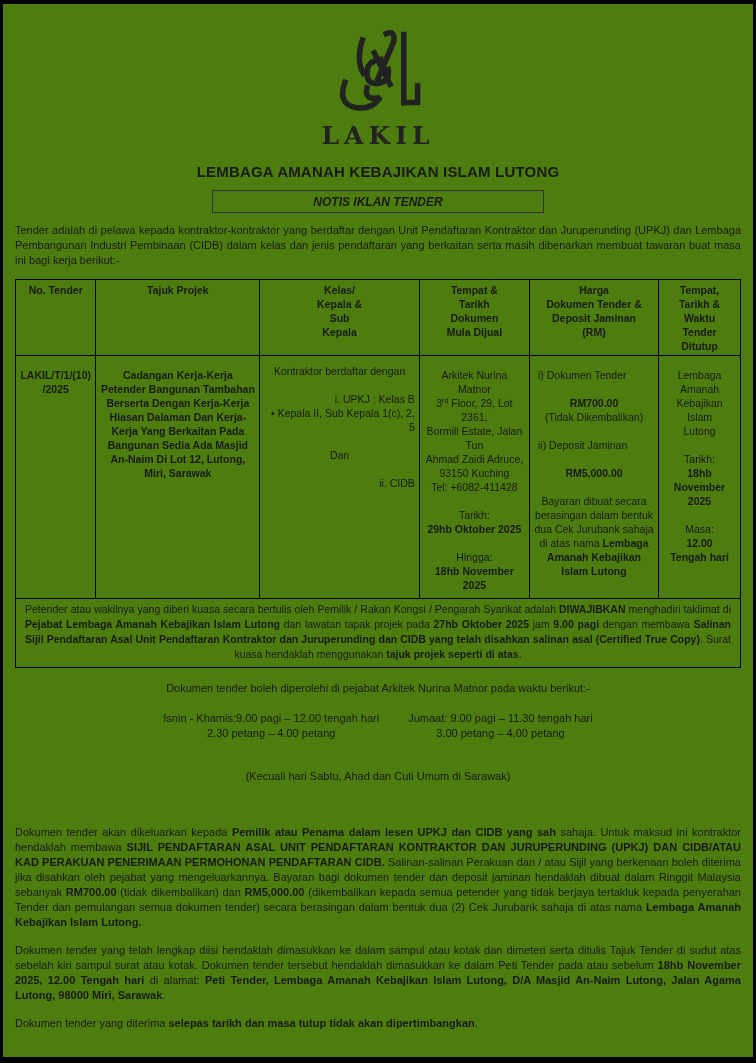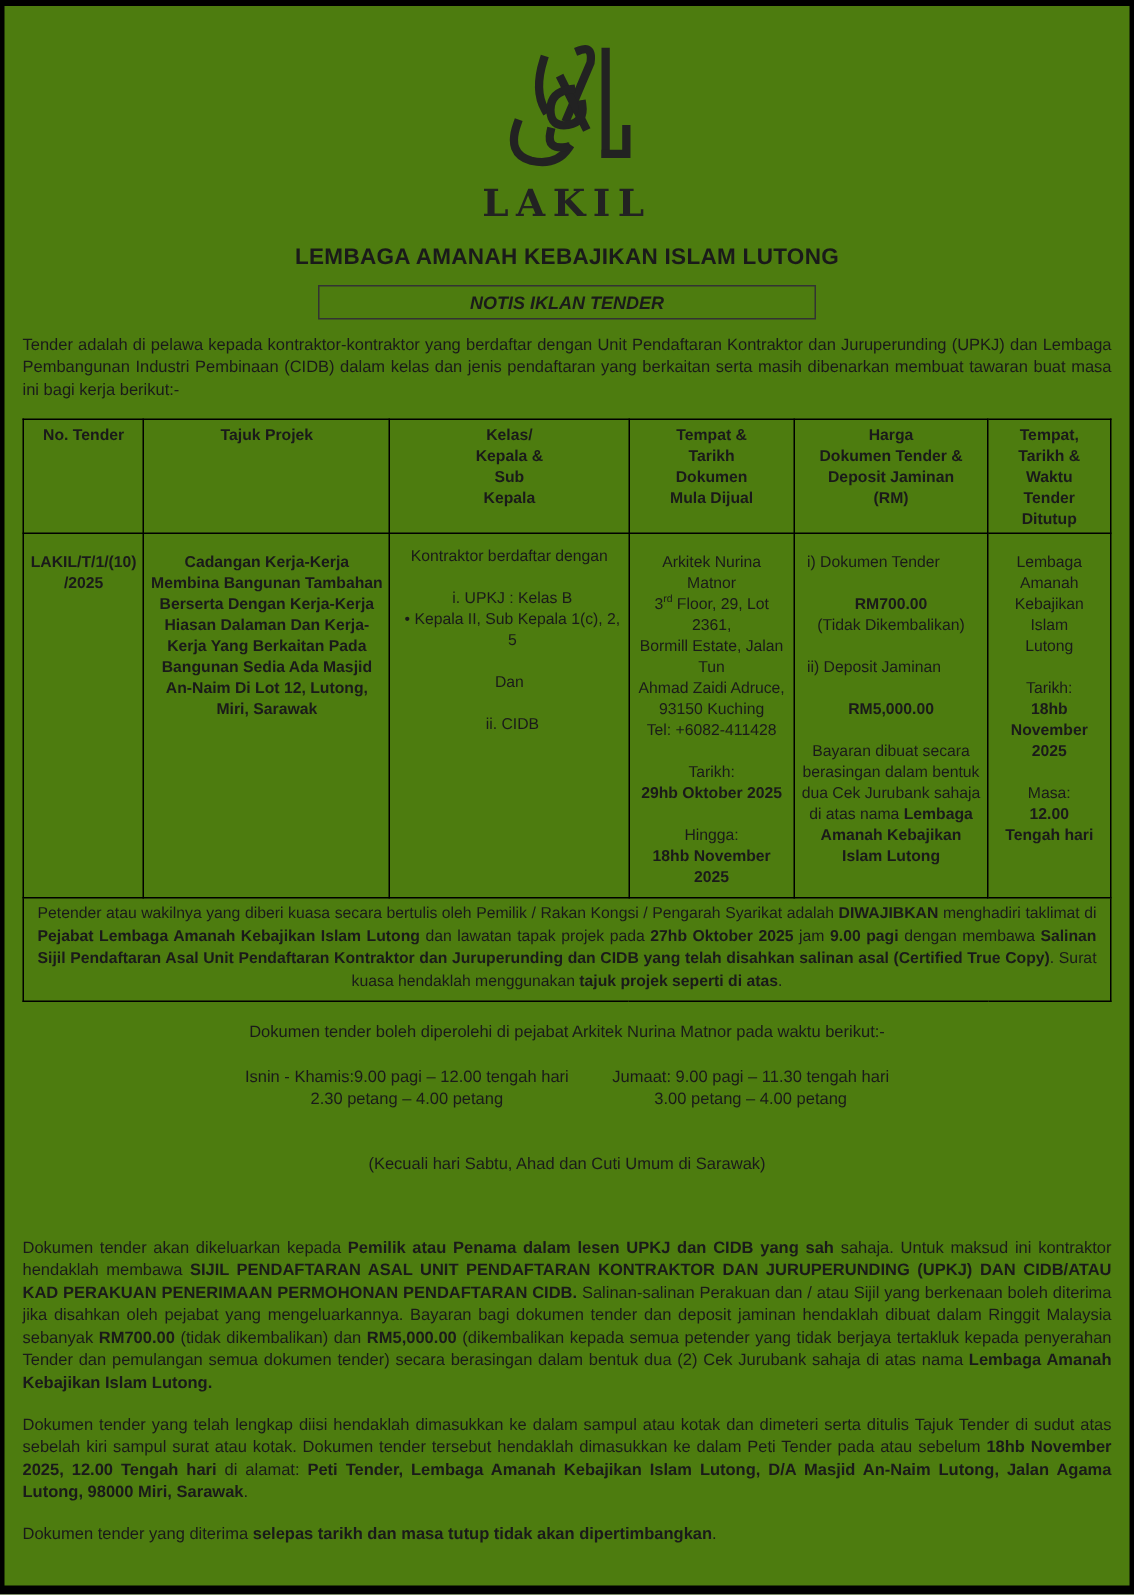--- a/index.html
+++ b/index.html
@@ -42,21 +42,21 @@
   table.tender th {
     font-weight:bold; text-align:center; vertical-align:top;
     padding:3px 1px 2px; line-height:14px; height:63px;
     white-space:pre-line; font-size:10.5px;
   }
   table.tender td.cell { vertical-align:top; height:186px; padding:12px 4px 6px; line-height:14px; }
   .cell-no { text-align:center; font-weight:bold; }
   .cell-tajuk { text-align:center; font-weight:bold; }
   .cell-kelas { padding-top:8px !important; }
   .k-intro { text-align:center; margin-bottom:14px; }
-  .k-item { text-align:center; padding-left:4px; }
+  .k-item { text-align:right; padding-left:4px; }
   .k-dan { text-align:center; margin:14px 0; }
   .cell-tempat { text-align:center; }
   .cell-harga { }
   .h-label { text-align:left; padding-left:4px; }
   .h-amt { text-align:center; font-weight:bold; }
   .h-note { text-align:center; }
   .h-pay { text-align:center; margin-top:14px; }
   .cell-ditutup { text-align:center; }
   .gap { height:14px; }
   .b { font-weight:bold; }
@@ -135,21 +135,21 @@
 Tarikh &amp;
 Waktu
 Tender
 Ditutup</th>
       </tr>
     </thead>
     <tbody>
       <tr>
         <td class="cell cell-no pre">LAKIL/T/1/(10)
 /2025</td>
-        <td class="cell cell-tajuk">Cadangan Kerja-Kerja Membina Bangunan Tambahan Berserta Dengan Kerja-Kerja Hiasan Dalaman Dan Kerja-Kerja Yang Berkaitan Pada Bangunan Sedia Ada Masjid An-Naim Di Lot 12, Lutong, Miri, Sarawak</td>
+        <td class="cell cell-tajuk">Cadangan Kerja-Kerja Petender Bangunan Tambahan Berserta Dengan Kerja-Kerja Hiasan Dalaman Dan Kerja-Kerja Yang Berkaitan Pada Bangunan Sedia Ada Masjid An-Naim Di Lot 12, Lutong, Miri, Sarawak</td>
         <td class="cell cell-kelas">
           <div class="k-intro">Kontraktor berdaftar dengan</div>
           <div class="k-item">i. UPKJ : Kelas B</div>
           <div class="k-item">• Kepala II, Sub Kepala 1(c), 2, 5</div>
           <div class="k-dan">Dan</div>
           <div class="k-item">ii. CIDB</div>
         </td>
         <td class="cell cell-tempat">
           <div>Arkitek Nurina Matnor</div>
           <div><span>3</span><sup>rd</sup><span> Floor, 29, Lot 2361,</span></div>

